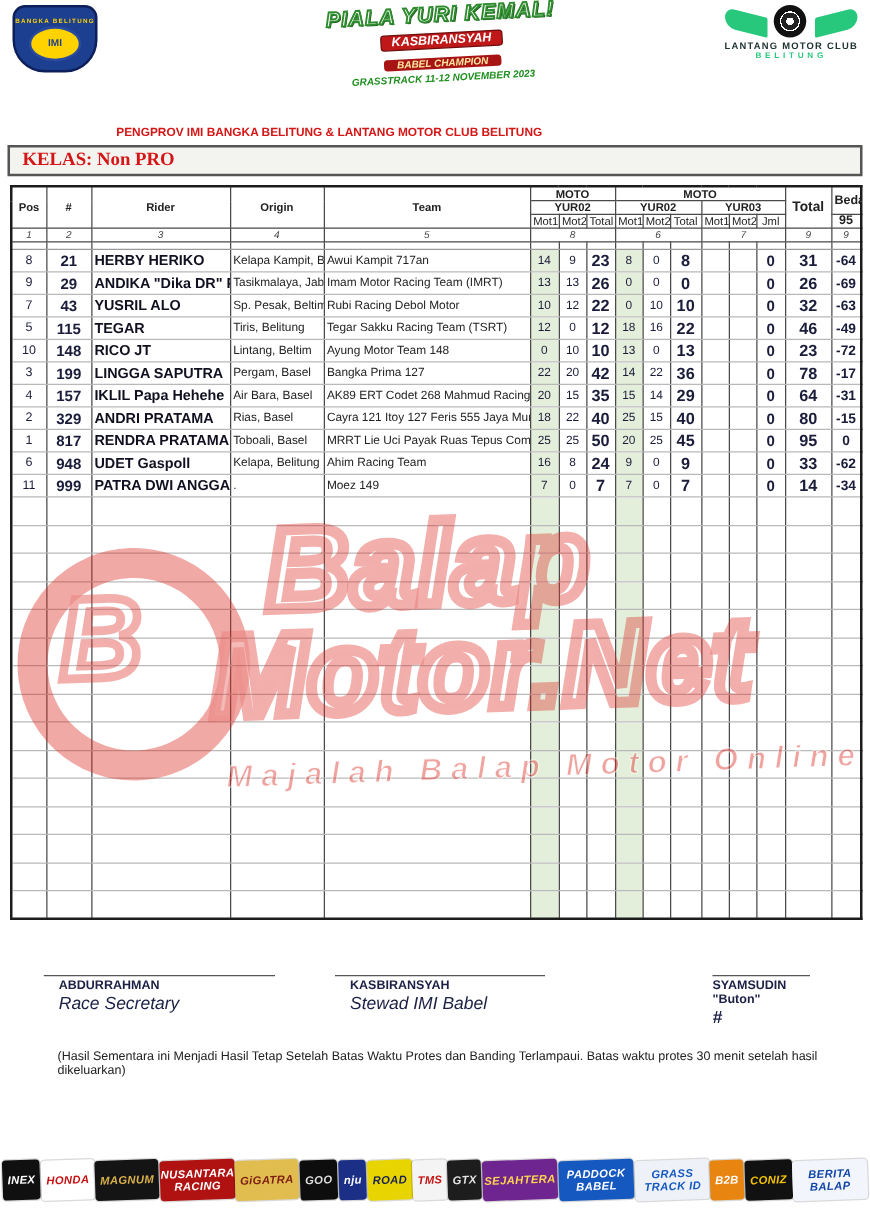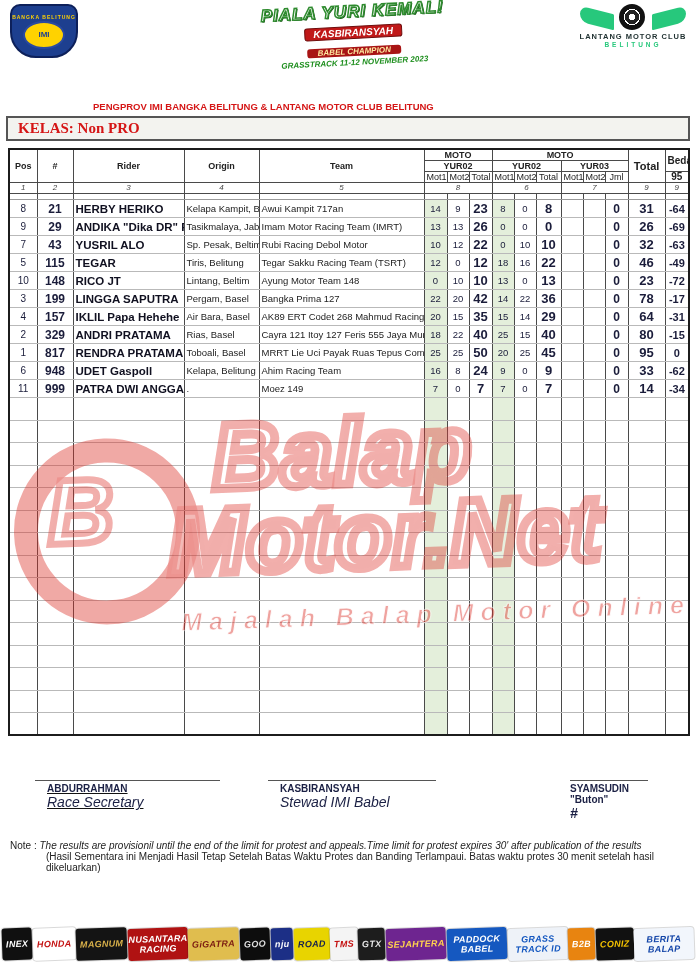--- a/index.html
+++ b/index.html
@@ -81,21 +81,21 @@
           color:rgba(255,255,255,.2);-webkit-text-stroke:9px rgba(219,45,38,.7);letter-spacing:1px;}
   .wm .sub{position:absolute;left:178px;top:190px;font-size:25px;font-weight:bold;font-style:italic;
            color:rgba(219,45,38,.8);-webkit-text-stroke:1px rgba(255,255,255,.9);letter-spacing:7px;}
 
   
   .sigs{position:absolute;top:780px;left:0;width:696px;}
   .sig{position:absolute;}
   .sig .line{border-top:1.5px solid #555;}
   .sig .nm{font-size:10px;font-weight:bold;color:#1b2044;margin-top:2px;padding-left:12px;}
   .sig .rl{font-size:14px;font-style:italic;color:#1b2044;padding-left:12px;}
-  .sig1{left:35px;width:185px;text-decoration:underline;}
+  .sig1{left:35px;width:185px;}
   .sig2{left:268px;width:168px;}
   .sig3{left:570px;width:78px;}
   .sig3 .nm,.sig3 .rl{padding-left:0;}
   .note{position:absolute;top:840px;left:10px;font-size:10px;color:#222;}
   .note .l1 i{font-style:italic;}
   .note .l2{padding-left:36px;font-size:10px;}
 
   
   .sponsors{position:absolute;top:922px;left:0;width:696px;height:44px;
             display:flex;align-items:center;justify-content:space-between;padding:0 2px;box-sizing:border-box;}
@@ -709,22 +709,20 @@
       <div class="rl">Stewad IMI Babel</div>
     </div>
     <div class="sig sig3">
       <div class="line"></div>
       <div class="nm">SYAMSUDIN "Buton"</div>
       <div class="rl" style="font-weight:bold">#</div>
     </div>
   </div>
 
   <div class="note">
-    <div class="l1"><span>Note :</span>
-      <i>The results are provisionil until the end of the limit for protest and appeals.Time limit for protest expires 30' after publication of the results</i></div>
     <div class="l2">(Hasil Sementara ini Menjadi Hasil Tetap Setelah Batas Waktu Protes dan Banding Terlampaui. Batas waktu protes 30 menit setelah hasil dikeluarkan)</div>
   </div>
 
   <div class="sponsors">
       <div class="chip" style="background: rgb(16, 16, 16); color: rgb(255, 255, 255);">INEX</div>
       <div class="chip" style="background: rgb(255, 255, 255); color: rgb(196, 17, 17);">HONDA</div>
       <div class="chip" style="background: rgb(20, 20, 20); color: rgb(217, 177, 74);">MAGNUM</div>
       <div class="chip" style="background: rgb(176, 18, 18); color: rgb(255, 255, 255);">NUSANTARA RACING</div>
       <div class="chip" style="background: rgb(224, 189, 78); color: rgb(124, 29, 18);">GiGATRA</div>
       <div class="chip" style="background: rgb(13, 13, 13); color: rgb(221, 221, 221);">GOO</div>

